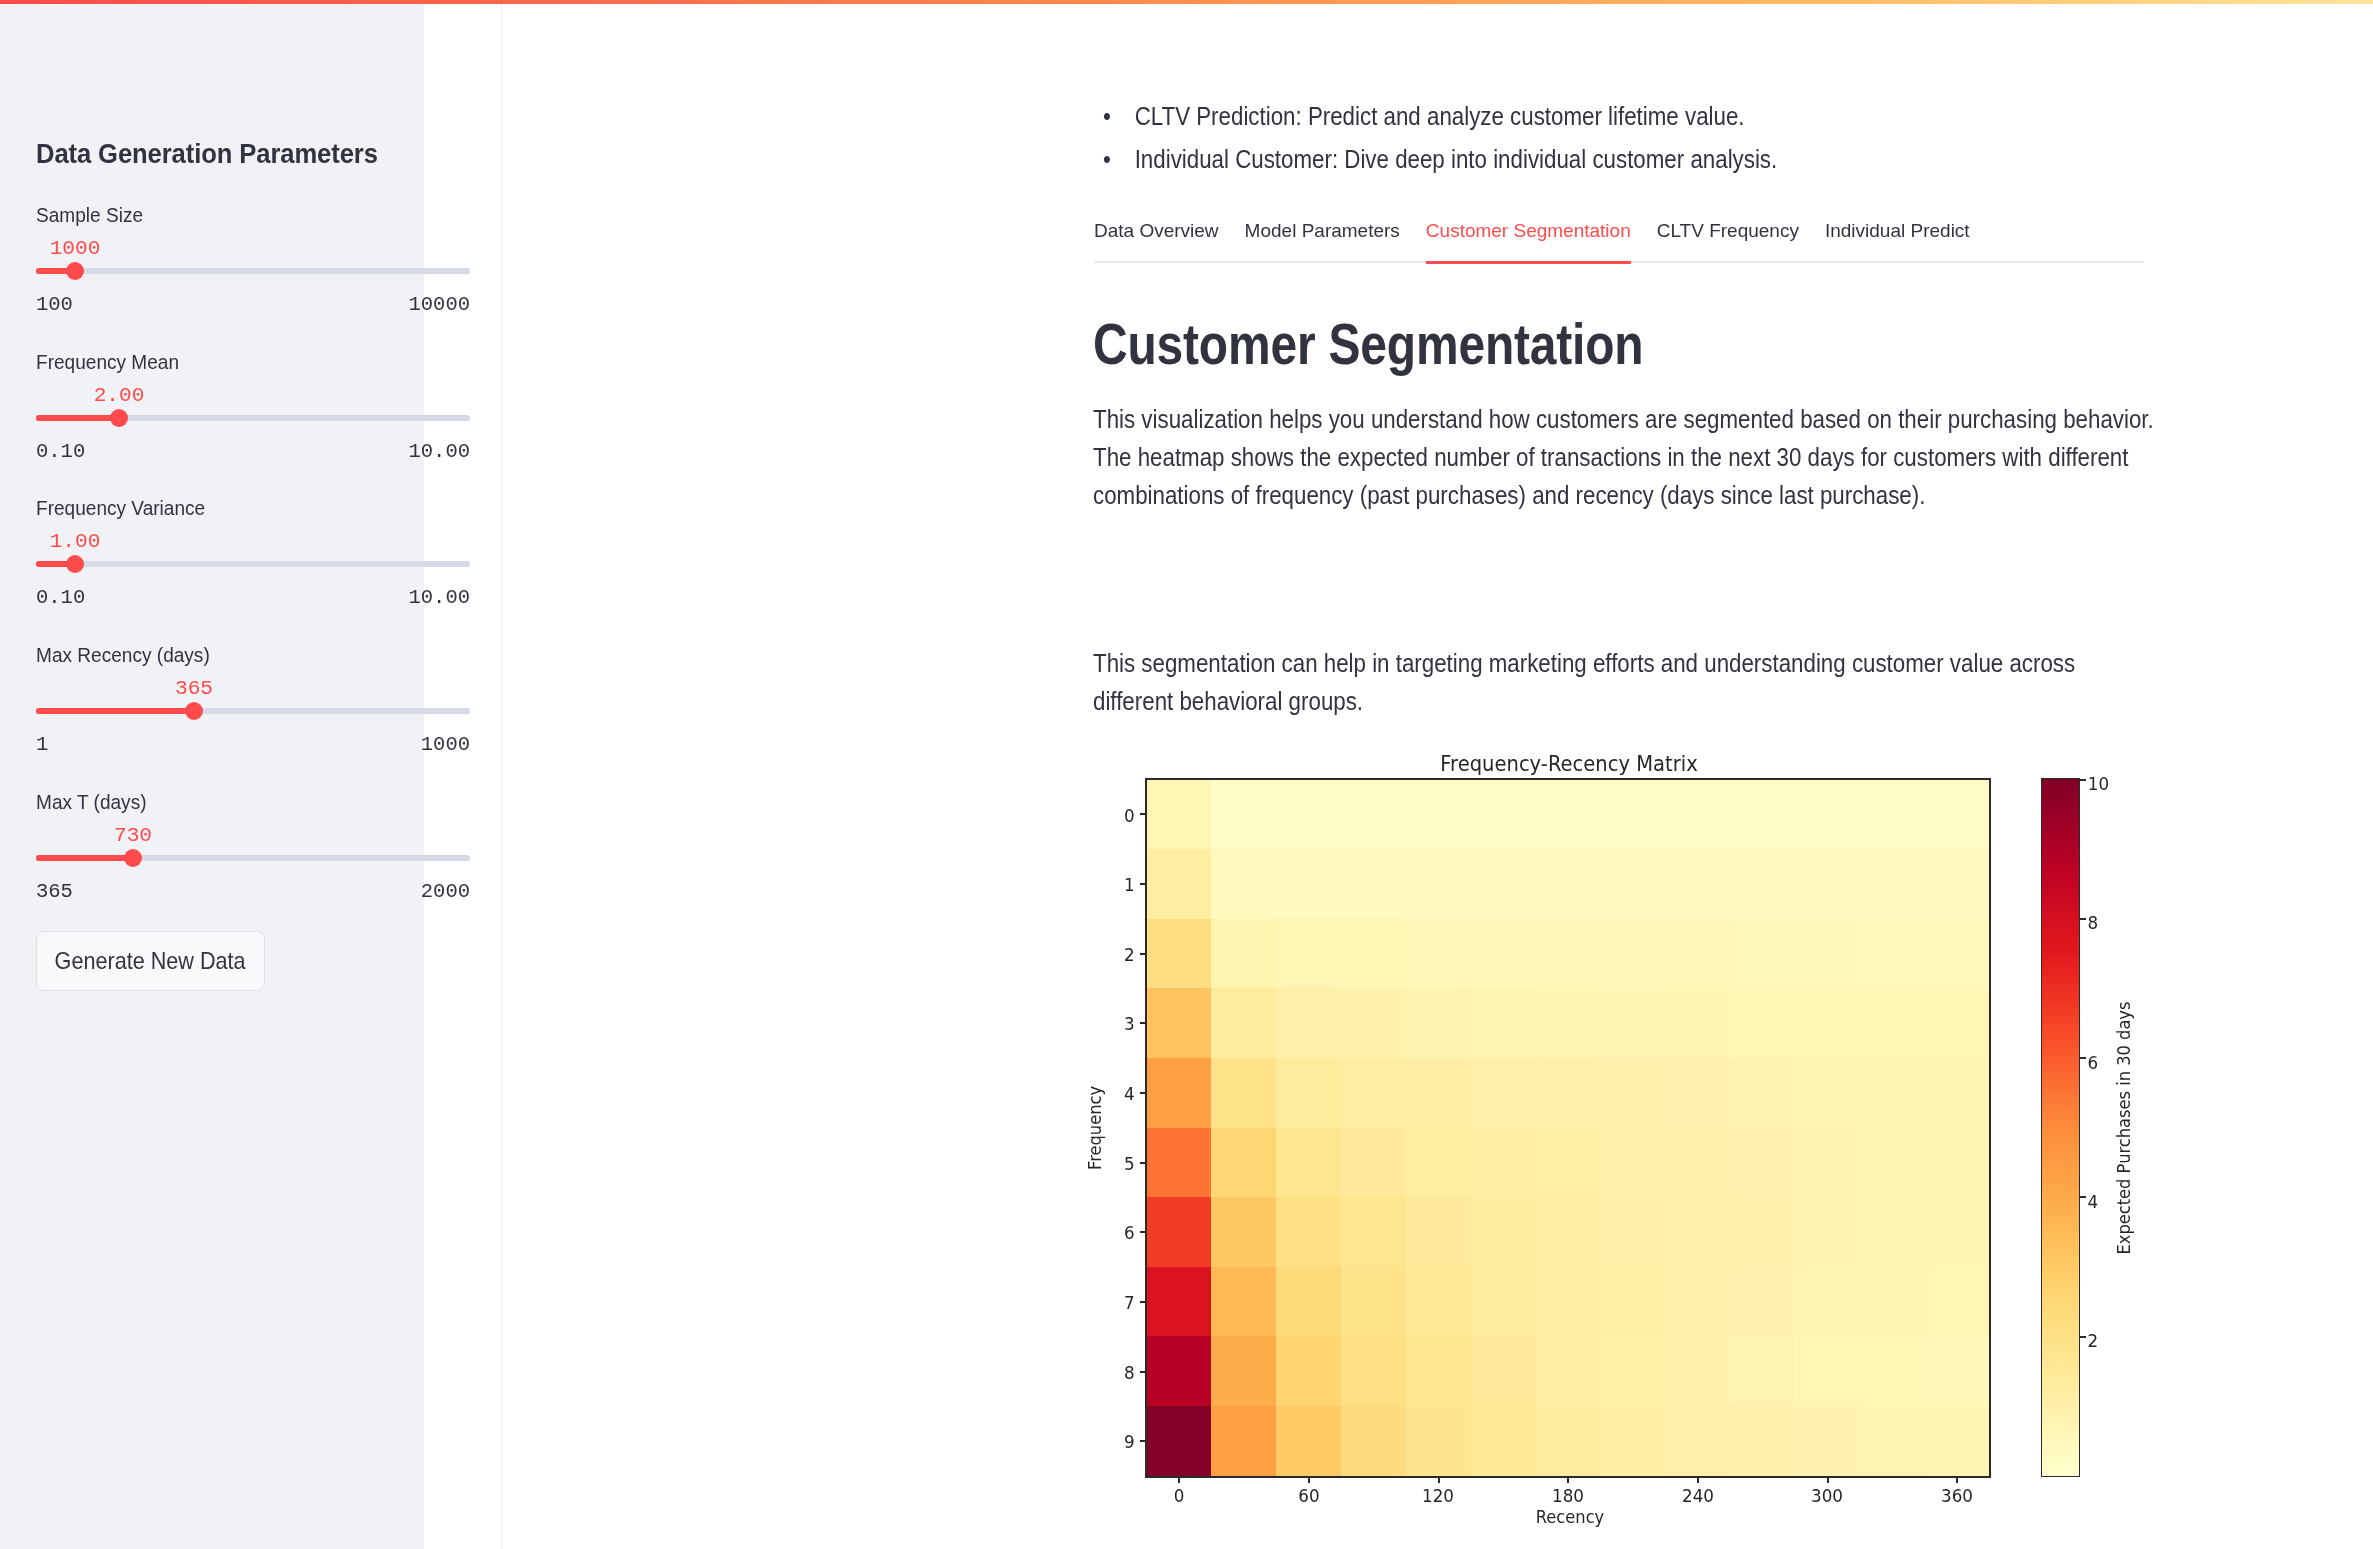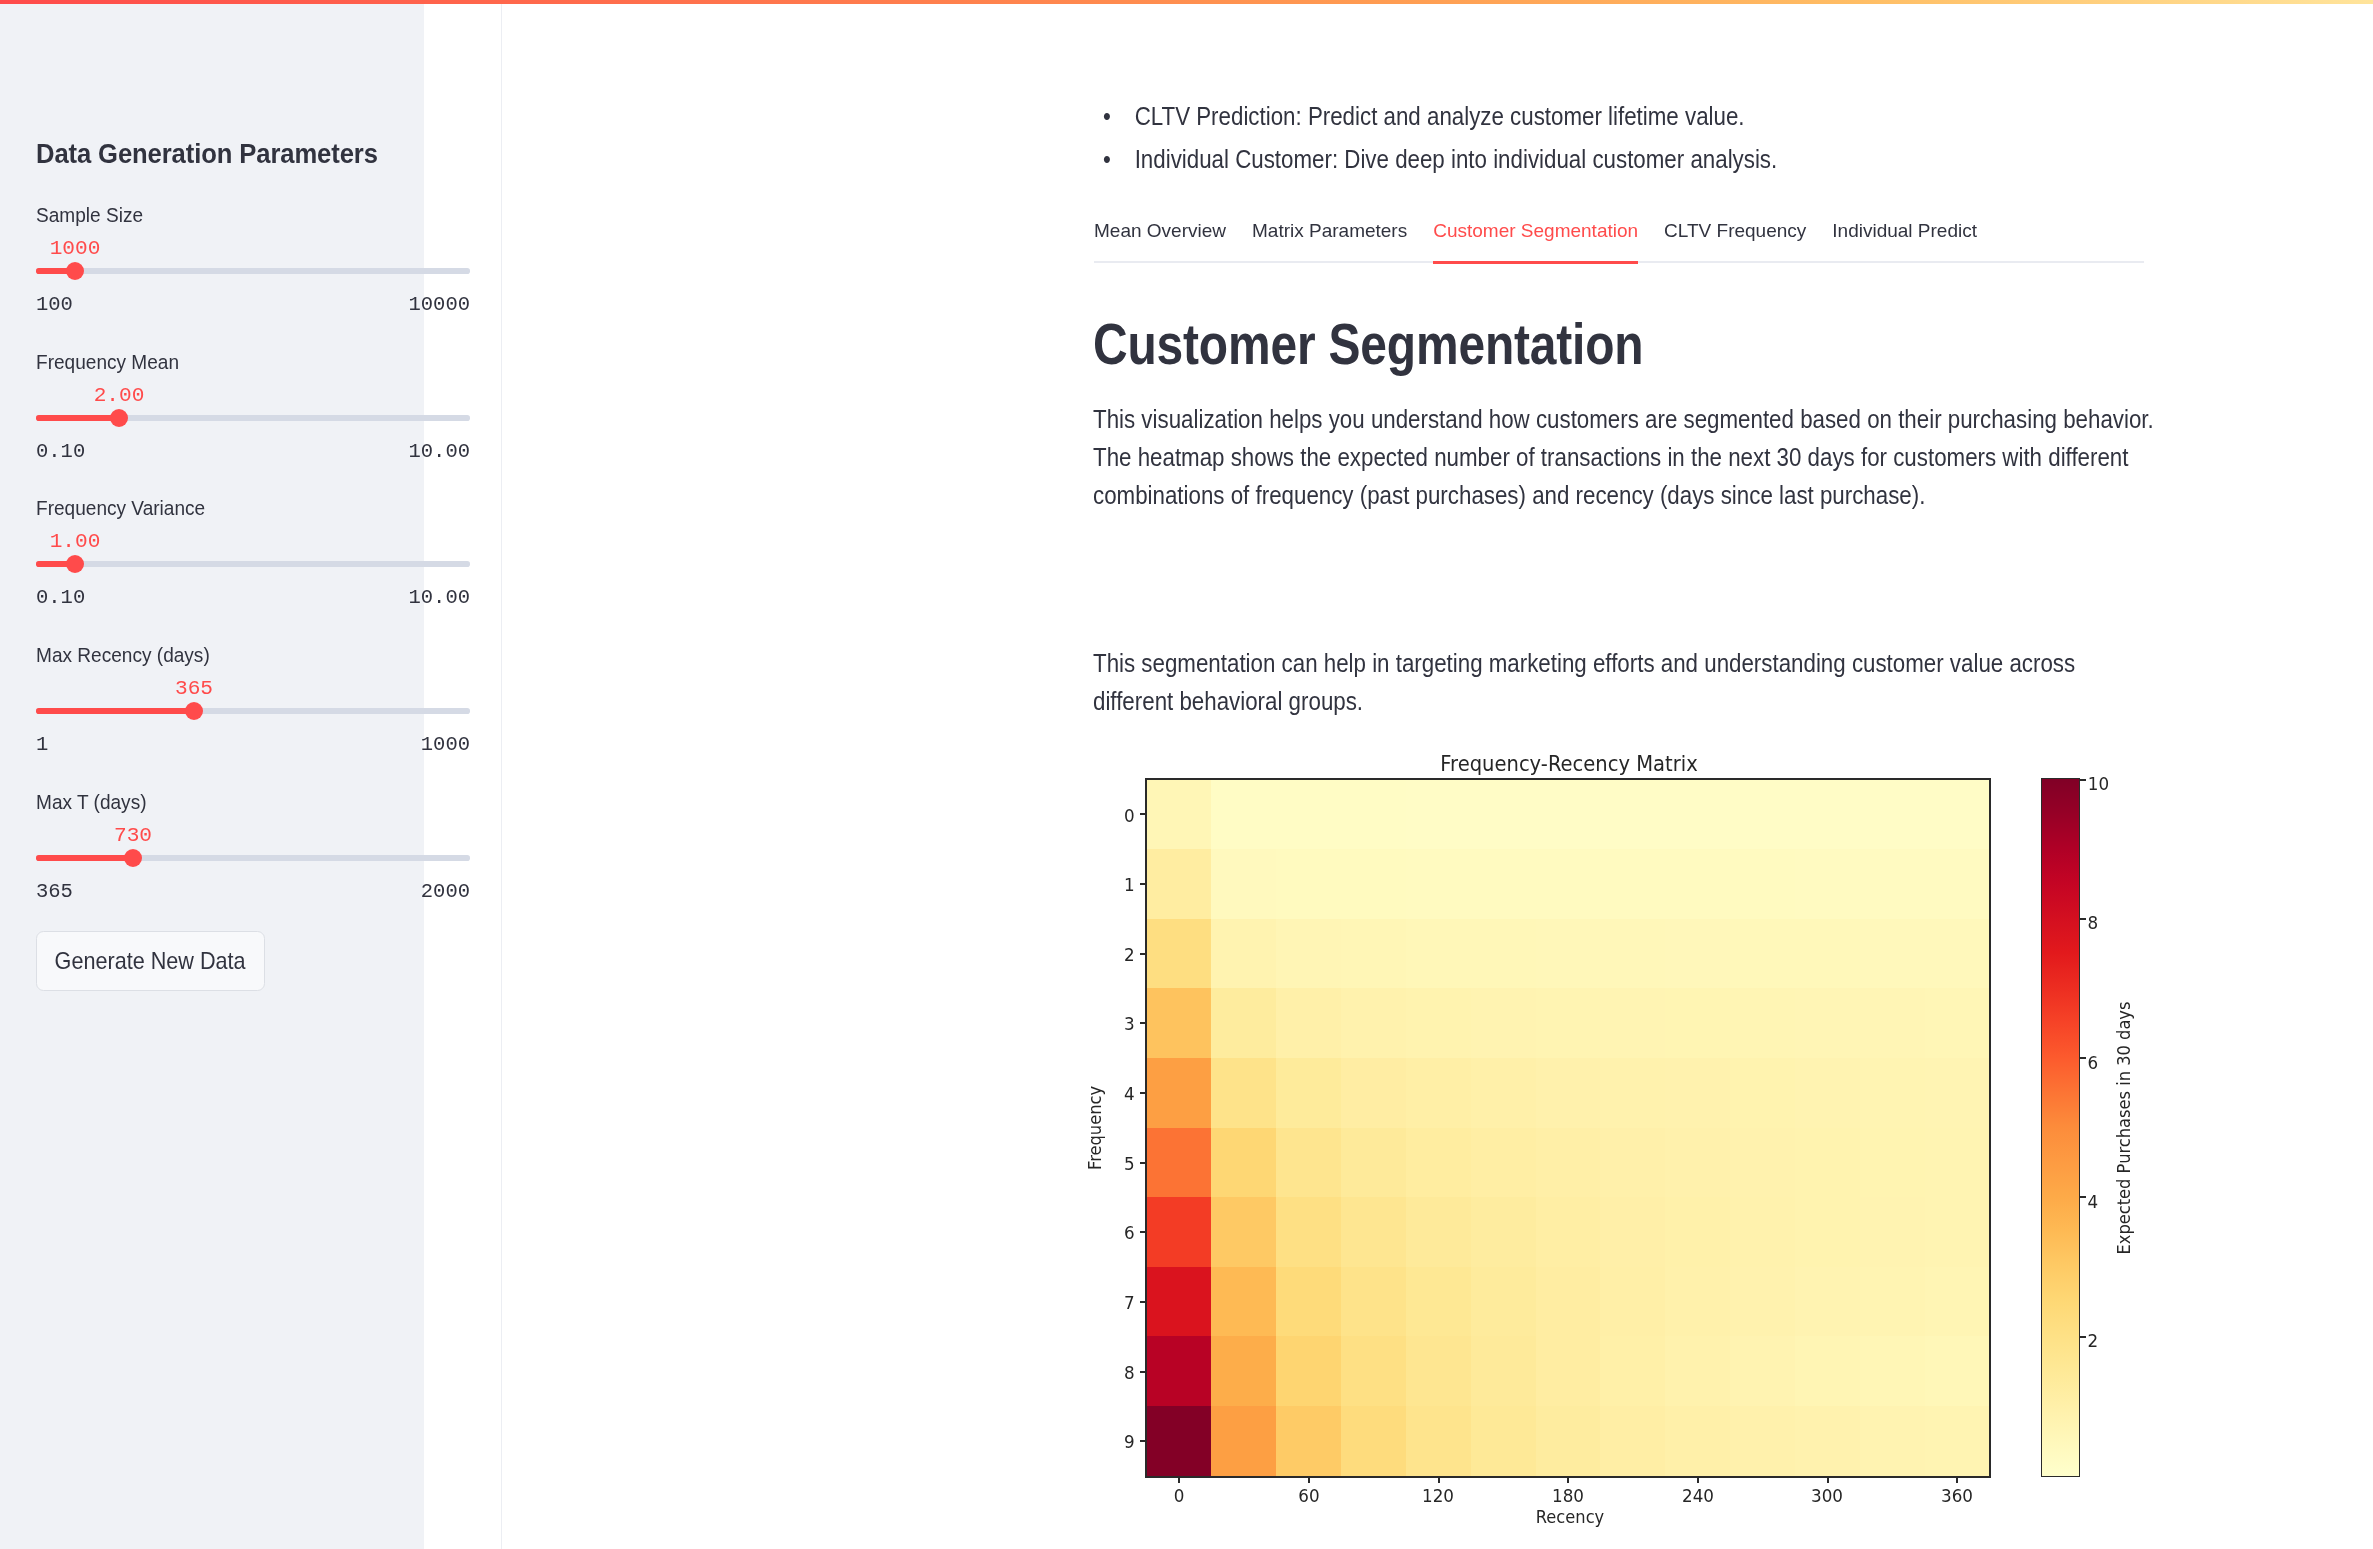--- a/index.html
+++ b/index.html
@@ -160,22 +160,22 @@
 </div>
 <div id="sidebar-edge"></div>
 
 <div id="main">
   <ul class="bullets" id="intro-bullets" style="top:95px">
       <li>CLTV Prediction: Predict and analyze customer lifetime value.</li>
       <li>Individual Customer: Dive deep into individual customer analysis.</li>
     </ul>
 
   <div id="tabs">
-      <div class="tab">Mean Overview</div>
-      <div class="tab">Matrix Parameters</div>
+      <div class="tab">Data Overview</div>
+      <div class="tab">Model Parameters</div>
       <div class="tab active">Customer Segmentation</div>
       <div class="tab">CLTV Frequency</div>
       <div class="tab">Individual Predict</div>
     </div>
   <div id="tabs-rule"></div>
 
   <h1 class="page-title">Customer Segmentation</h1>
 
   <p class="para" id="desc" style="top:400px">This visualization helps you understand how customers are segmented based on their purchasing behavior. The heatmap shows the expected number of transactions in the next 30 days for customers with different combinations of frequency (past purchases) and recency (days since last purchase).</p>
 

